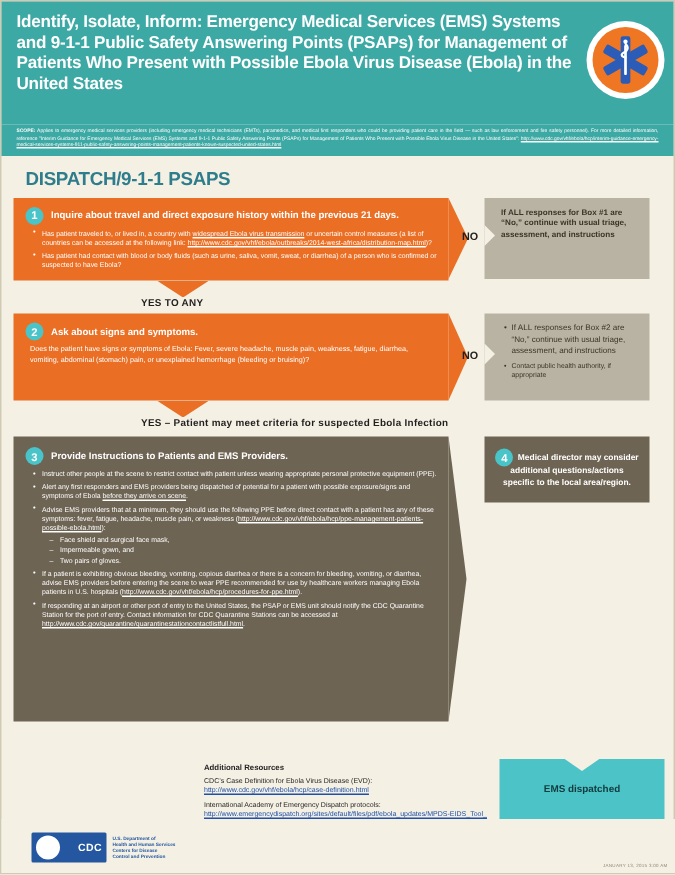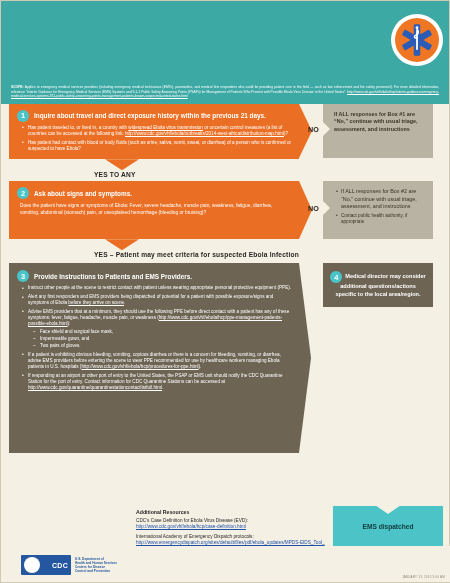--- a/index.html
+++ b/index.html
@@ -182,20 +182,21 @@
     position:absolute;right:6px;bottom:3px;
     font-size:3px;color:#8d8878;letter-spacing:0.2px;
   }
 </style>
 </head>
 <body>
 
 <div class="page">
 
   <div class="header">
+    <h1>Identify, Isolate, Inform: Emergency Medical Services (EMS) Systems and 9-1-1 Public Safety Answering Points (PSAPs) for Management of Patients Who Present with Possible Ebola Virus Disease (Ebola) in the United States</h1>
     <div class="ems-logo">
       <div class="disc">
         <svg width="36" height="36" viewBox="0 0 100 100" aria-hidden="true">
           <g fill="#2a5cb8">
             <rect x="41" y="6" width="18" height="88" rx="4"></rect>
             <rect x="41" y="6" width="18" height="88" rx="4" transform="rotate(60 50 50)"></rect>
             <rect x="41" y="6" width="18" height="88" rx="4" transform="rotate(120 50 50)"></rect>
           </g>
           <g fill="#ffffff">
             <rect x="47.5" y="22" width="5" height="56" rx="2"></rect>
@@ -204,20 +205,21 @@
           </g>
         </svg>
       </div>
     </div>
   </div>
 
   <div class="scope">
     <b>SCOPE:</b><span> Applies to emergency medical services providers (including emergency medical technicians (EMTs), paramedics, and medical first responders who could be providing patient care in the field — such as law enforcement and fire safety personnel). For more detailed information, reference "Interim Guidance for Emergency Medical Services (EMS) Systems and 9-1-1 Public Safety Answering Points (PSAPs) for Management of Patients Who Present with Possible Ebola Virus Disease in the United States": </span><span class="lnk">http://www.cdc.gov/vhf/ebola/hcp/interim-guidance-emergency-medical-services-systems-911-public-safety-answering-points-management-patients-known-suspected-united-states.html</span>
   </div>
 
+  <div class="sect-title">DISPATCH/9-1-1 PSAPS</div>
 
   <div class="body-wrap">
 
     <div class="row">
       <div class="obox arrow" style="--h:27px;width:290px;padding:6px 8px 5px 8px;">
         <div class="btitle">
           <span class="num">1</span>
           <span>Inquire about travel and direct exposure history within the previous 21 days.</span>
         </div>
         <ul class="bl">

